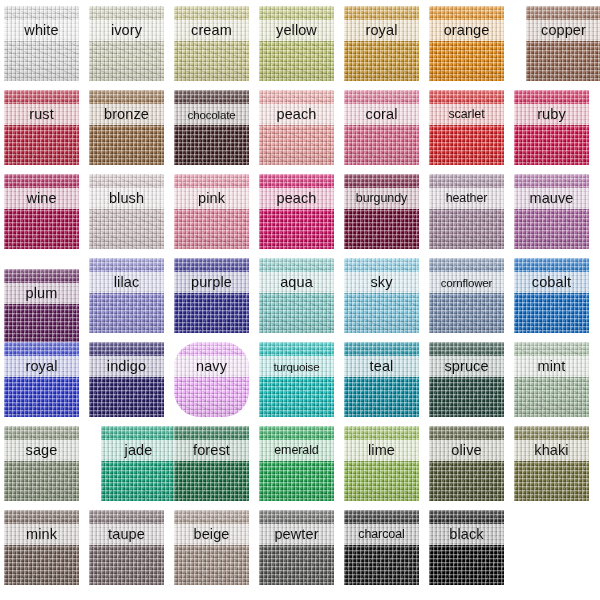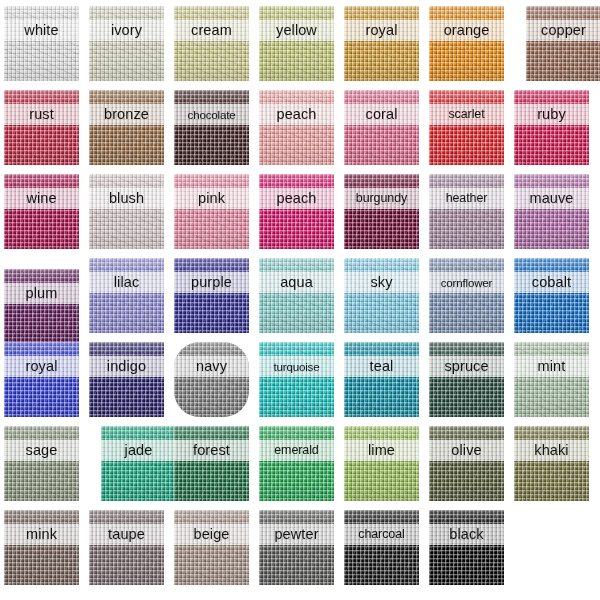--- a/index.html
+++ b/index.html
@@ -367,21 +367,21 @@
     </div>
     <div class="swatch" style="background-color: rgb(34, 26, 99);">
       <div class="weave"></div>
       <div class="speck"></div>
       <div class="shade"></div>
       <div class="band">
         <div class="weave2"></div>
         <span class="label">indigo</span>
       </div>
     </div>
-    <div class="swatch" style="background-color: #737373; border-radius: 26px;">
+    <div class="swatch" style="background-color: #f0abfc; border-radius: 26px;">
       <div class="weave"></div>
       <div class="speck"></div>
       <div class="shade"></div>
       <div class="band">
         <div class="weave2"></div>
         <span class="label">navy</span>
       </div>
     </div>
     <div class="swatch" style="background-color: rgb(15, 185, 182);">
       <div class="weave"></div>

